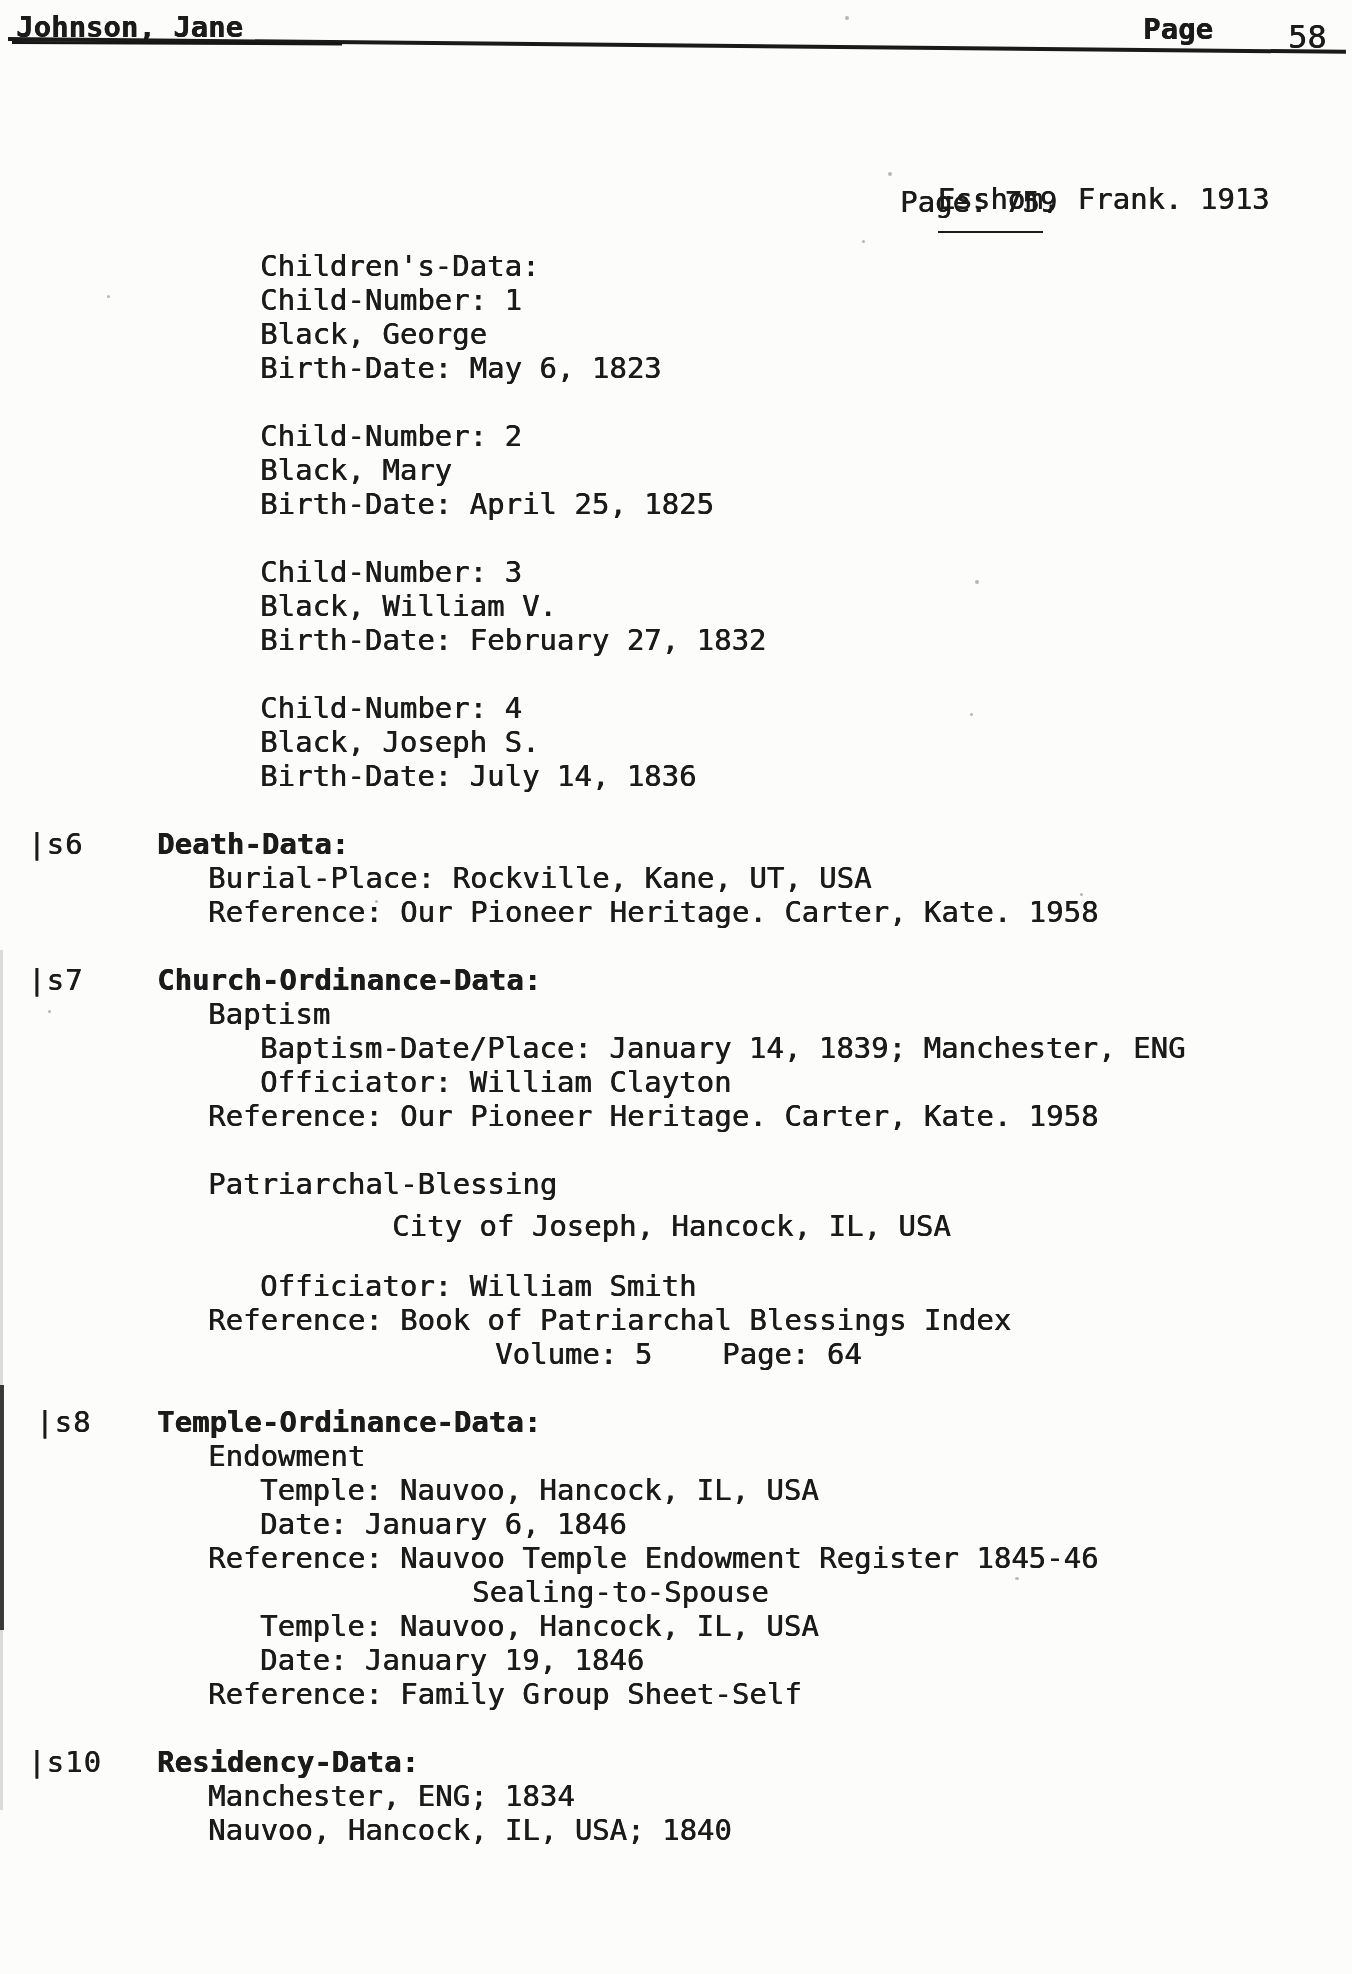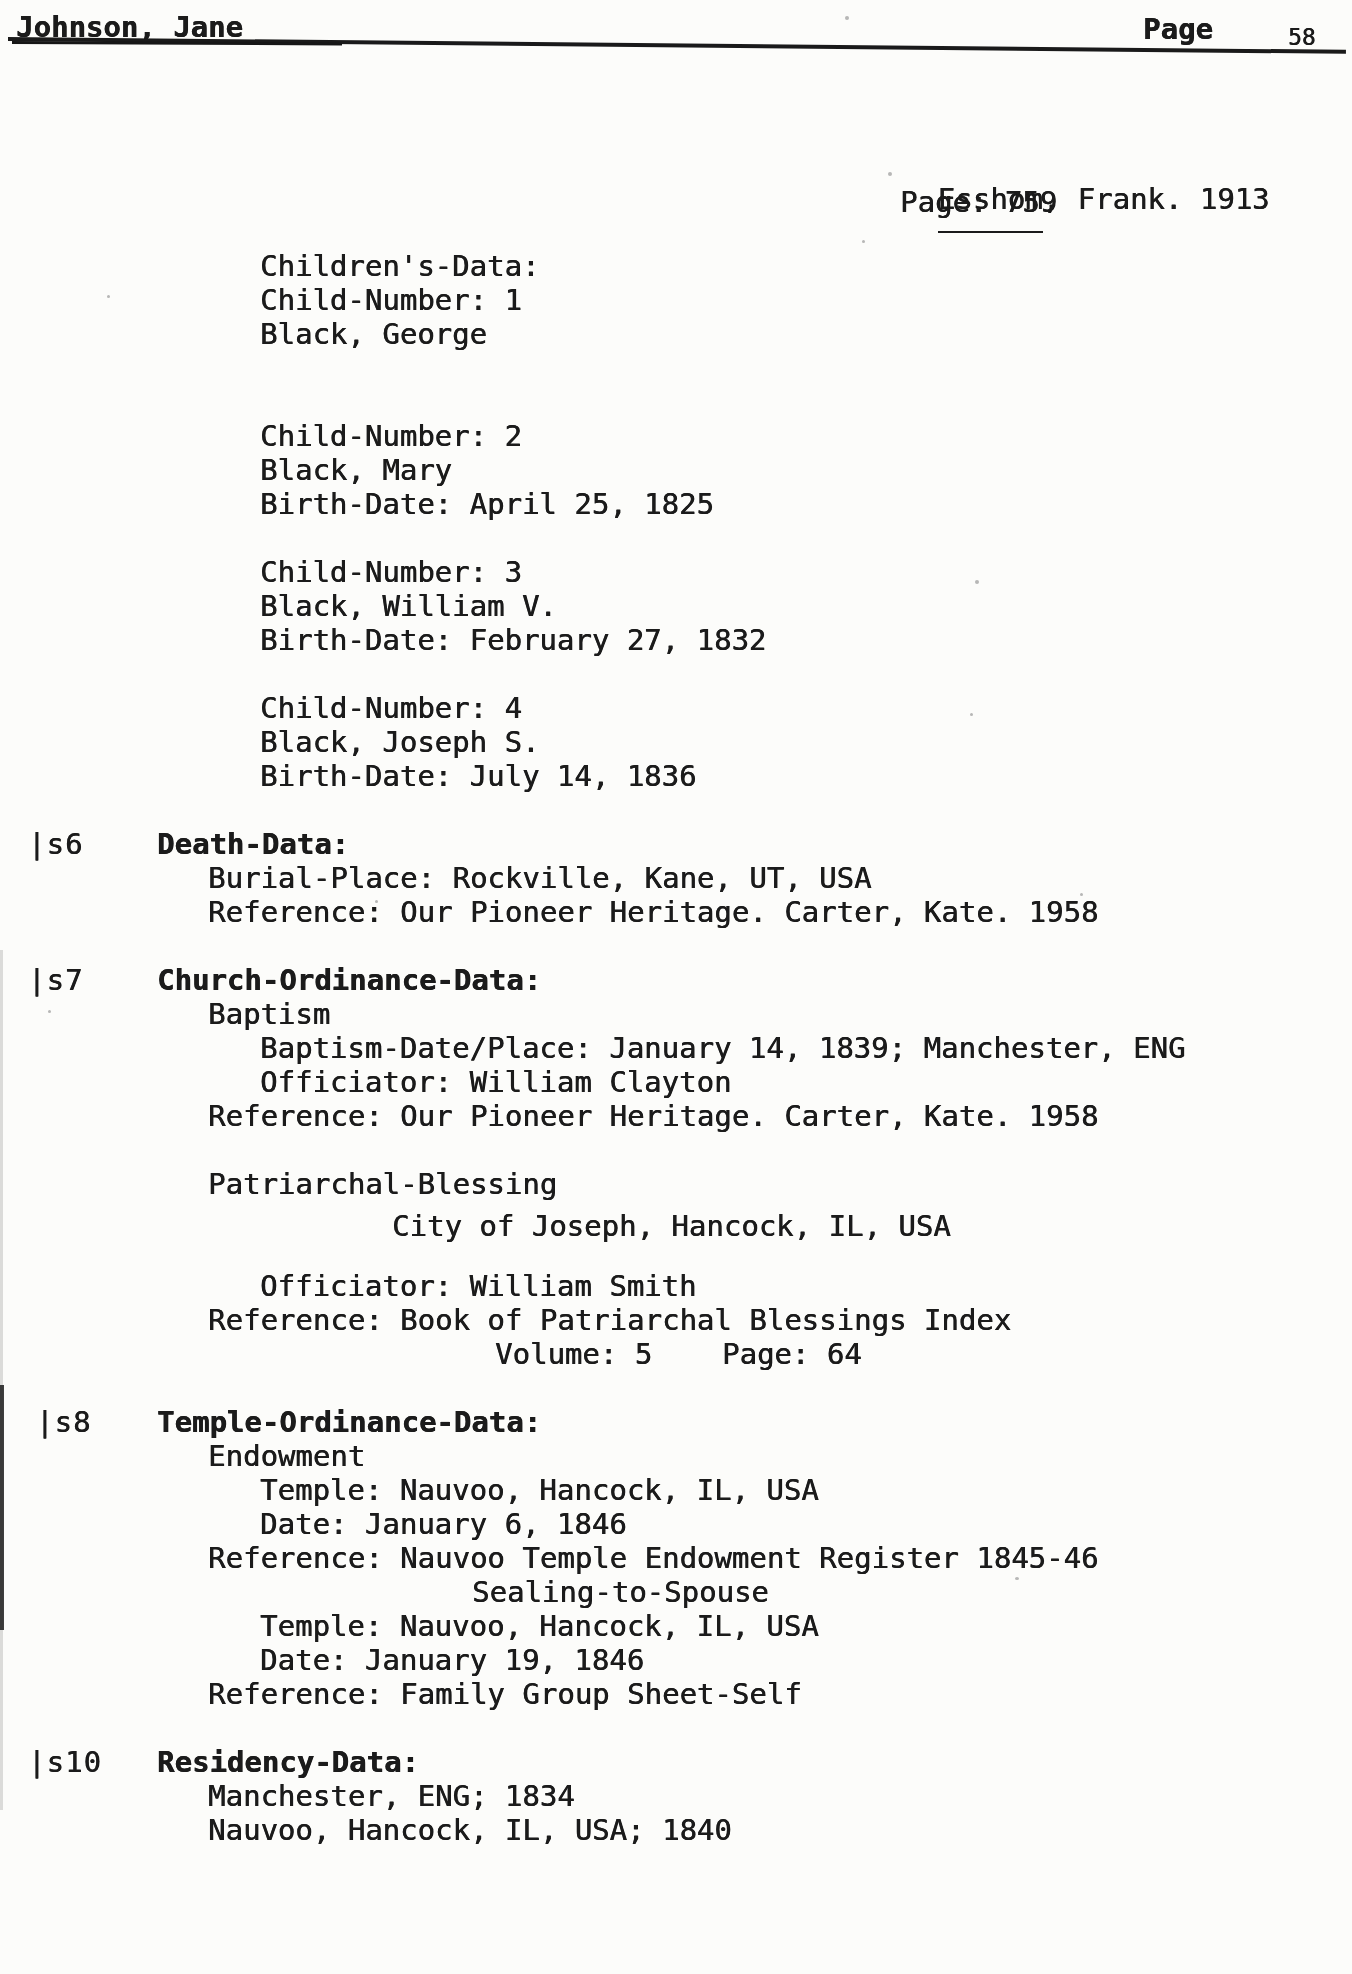--- a/index.html
+++ b/index.html
@@ -19,21 +19,21 @@
   .speck{position:absolute;border-radius:50%;background:#7d7d7d;opacity:.55;}
   .edge{position:absolute;left:0;}
 </style>
 </head>
 <body>
 
 <div class="page" id="page" style="background: rgb(252, 252, 250); color: rgb(27, 27, 27);">
 
   <div class="txt bold" style="left:16px;top:10px;">Johnson, Jane</div>
   <div class="txt bold" style="left:1143px;top:12px;">Page</div>
-  <div class="txt" style="left:1288px;top:20px;font-size:23px;">58</div>
+  <div class="txt" style="left:1288px;top:20px;font-size:32px;">58</div>
   <div class="rule" style="left:8px;top:37px;width:1338px;height:3.5px;background:#1a1a1a;transform:rotate(0.55deg);"></div>
   <div class="rule" style="left:12px;top:41px;width:330px;height:3px;background:#161616;transform:rotate(0.25deg);"></div>
 
   <div class="txt" style="left:868px;top:148px;">
     <span class="u">Esshom</span><span>, Frank. 1913</span>
   </div>
   <div class="txt" style="left:900px;top:185px;">Page: 759</div>
 
   <div class="edge" style="top:950px;width:2.5px;height:860px;background:#777;opacity:.25;"></div>
   <div class="edge" style="top:1385px;width:3.5px;height:245px;background:#1c1c1c;opacity:.85;"></div>
@@ -44,20 +44,21 @@
   <div class="speck" style="left:462px;top:330px;width:3px;height:3px;"></div>
   <div class="speck" style="left:975px;top:580px;width:4px;height:4px;"></div>
   <div class="speck" style="left:970px;top:713px;width:3px;height:3px;"></div>
   <div class="speck" style="left:375px;top:900px;width:3px;height:3px;"></div>
   <div class="speck" style="left:1080px;top:893px;width:3px;height:3px;"></div>
   <div class="speck" style="left:48px;top:1010px;width:3px;height:3px;"></div>
   <div class="speck" style="left:1015px;top:1577px;width:4px;height:3px;"></div>
 <div class="line" style="left: 260px; top: 249px;"><span>Children's-Data:</span></div>
     <div class="line" style="left: 260px; top: 283px;"><span>Child-Number: 1</span></div>
     <div class="line" style="left: 260px; top: 317px;"><span>Black, George</span></div>
+    <div class="line" style="left: 260px; top: 351px;"><span>Birth-Date: May 6, 1823</span></div>
     <div class="line" style="left: 260px; top: 419px;"><span>Child-Number: 2</span></div>
     <div class="line" style="left: 260px; top: 453px;"><span>Black, Mary</span></div>
     <div class="line" style="left: 260px; top: 487px;"><span>Birth-Date: April 25, 1825</span></div>
     <div class="line" style="left: 260px; top: 555px;"><span>Child-Number: 3</span></div>
     <div class="line" style="left: 260px; top: 589px;"><span>Black, William V.</span></div>
     <div class="line" style="left: 260px; top: 623px;"><span>Birth-Date: February 27, 1832</span></div>
     <div class="line" style="left: 260px; top: 691px;"><span>Child-Number: 4</span></div>
     <div class="line" style="left: 260px; top: 725px;"><span>Black, Joseph S.</span></div>
     <div class="line" style="left: 260px; top: 759px;"><span>Birth-Date: July 14, 1836</span></div>
     <div class="line bold" style="left: 157px; top: 827px;"><span class="marker" style="left: -129px;">|s6</span><span>Death-Data:</span></div>

